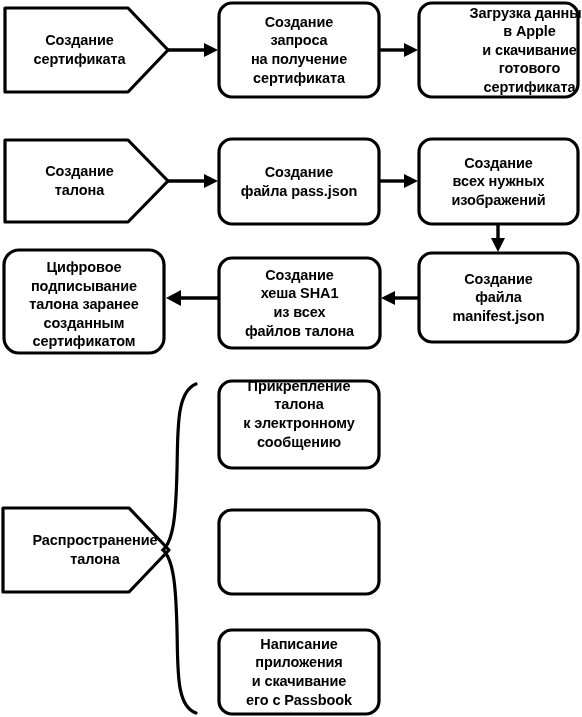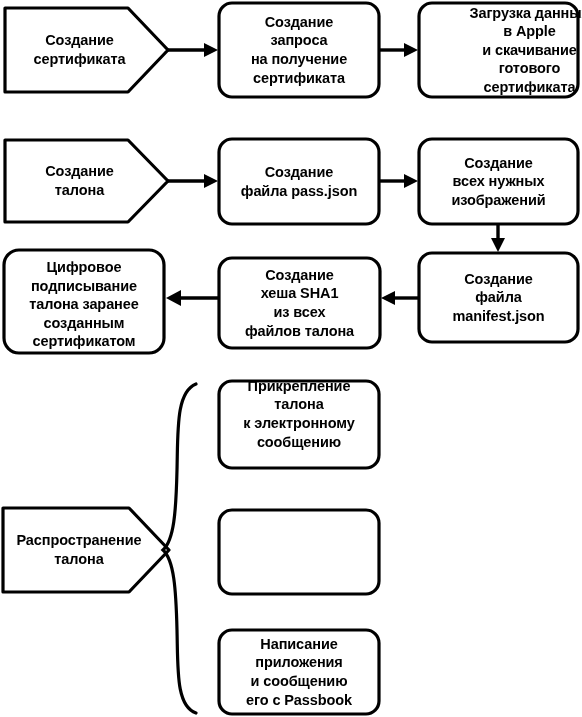--- a/index.html
+++ b/index.html
@@ -169,29 +169,29 @@
 хеша SHA1
 из всех
 файлов талона</div>
 
   <div class="node-label" style="left:4px; top:250px; width:160px; height:109px;">Цифровое
 подписывание
 талона заранее
 созданным
 сертификатом</div>
 
-  <div class="node-label pent-label" style="left:3px; top:508px; width:166px; height:84px;">
+  <div class="node-label pent-label" style="left:3px; top:508px; width:166px; height:84px;padding-left:16px;">
     <span class="pent-inner">Распространение
 талона</span>
   </div>
 
   <div class="node-label" style="left:219px; top:381px; width:160px; height:66px;">Прикрепление
 талона
 к электронному
 сообщению</div>
 
 
   <div class="node-label" style="left:219px; top:630px; width:160px; height:84px;">Написание
 приложения
-и сообщению
+и скачивание
 его с Passbook</div>
 
 </div>
 
 </body></html>

